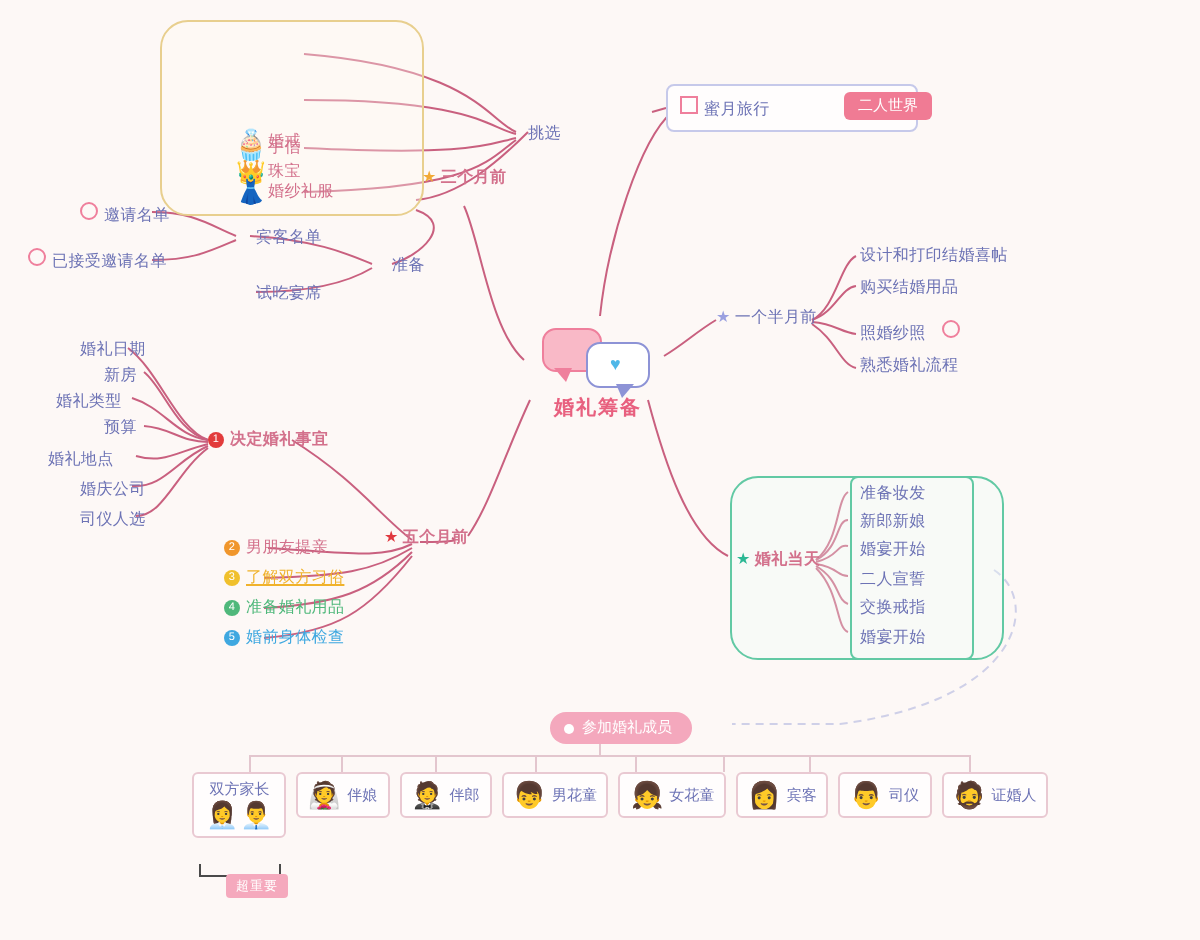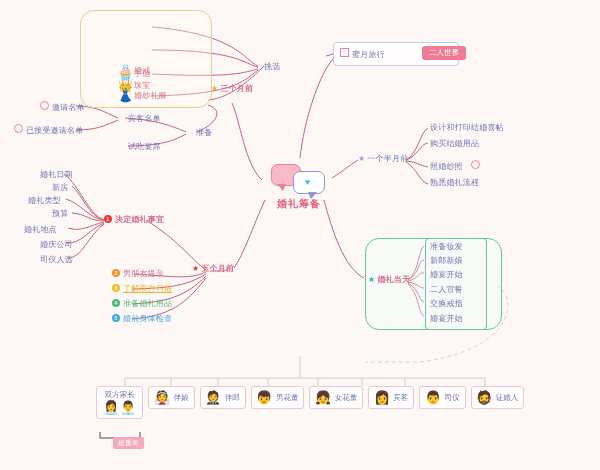--- a/index.html
+++ b/index.html
@@ -262,20 +262,21 @@
   <div class="node" style="left:368px;top:274px;">
     <span class="star star-green">★</span><span class="lbl-pink" style="font-weight:bold;">婚礼当天</span>
   </div>
   <div class="node lbl" style="left:430px;top:241px;">准备妆发</div>
   <div class="node lbl" style="left:430px;top:255px;">新郎新娘</div>
   <div class="node lbl" style="left:430px;top:269px;">婚宴开始</div>
   <div class="node lbl" style="left:430px;top:284px;">二人宣誓</div>
   <div class="node lbl" style="left:430px;top:298px;">交换戒指</div>
   <div class="node lbl" style="left:430px;top:313px;">婚宴开始</div>
 
+  <div class="pill">参加婚礼成员</div>
 
   <div class="members">
     <div class="mcard wide">
       <div class="ttl">双方家长</div>
       <div class="row">
         <span class="ava">👩‍💼</span>
         <span class="ava">👨‍💼</span>
       </div>
     </div>
     <div class="mcard">

